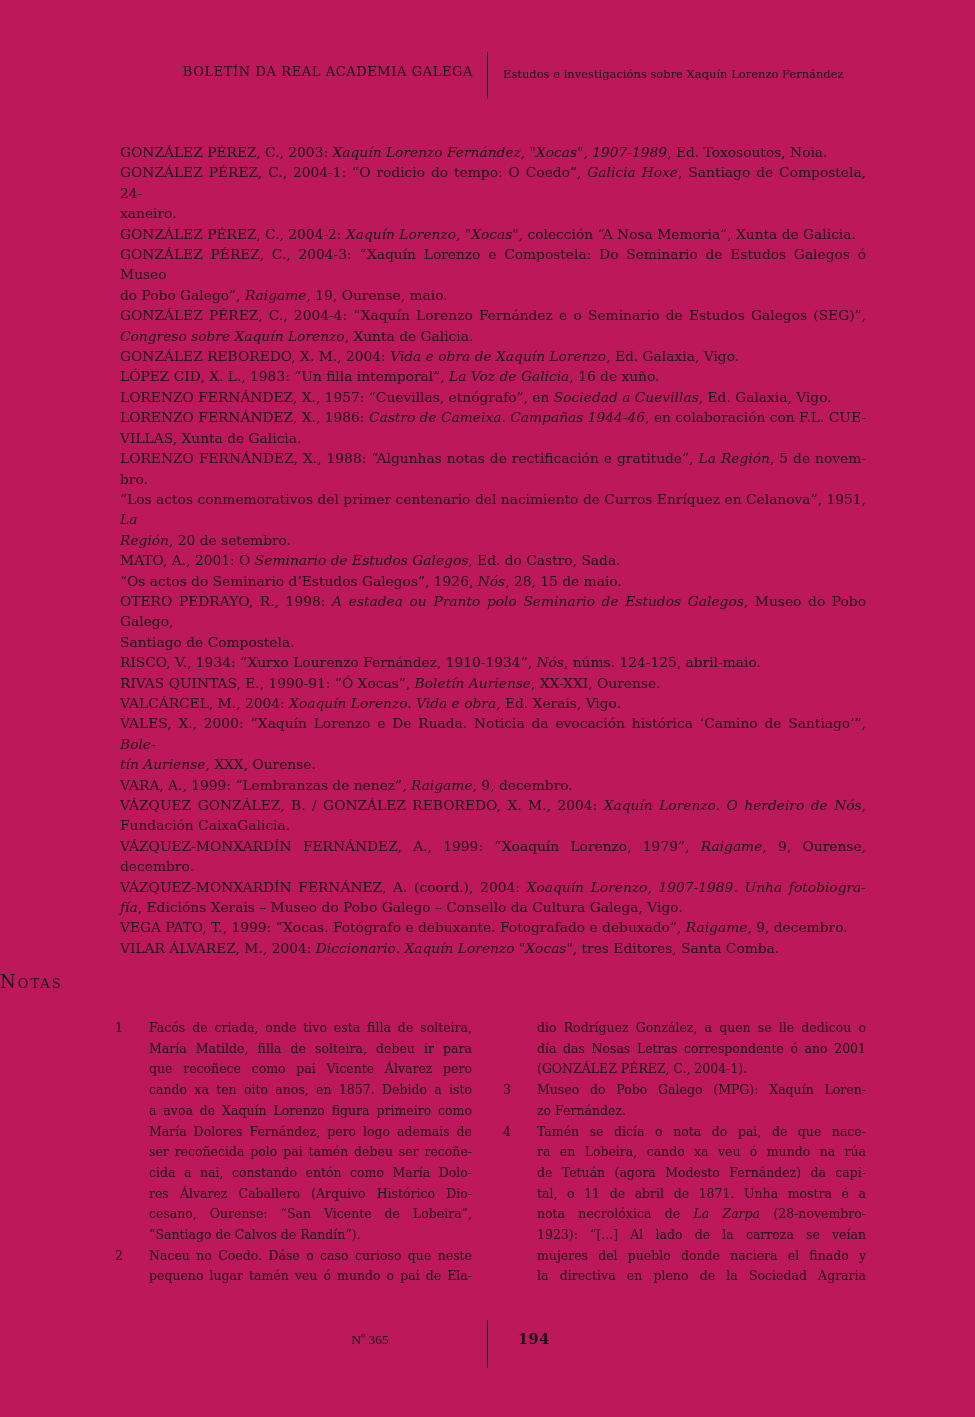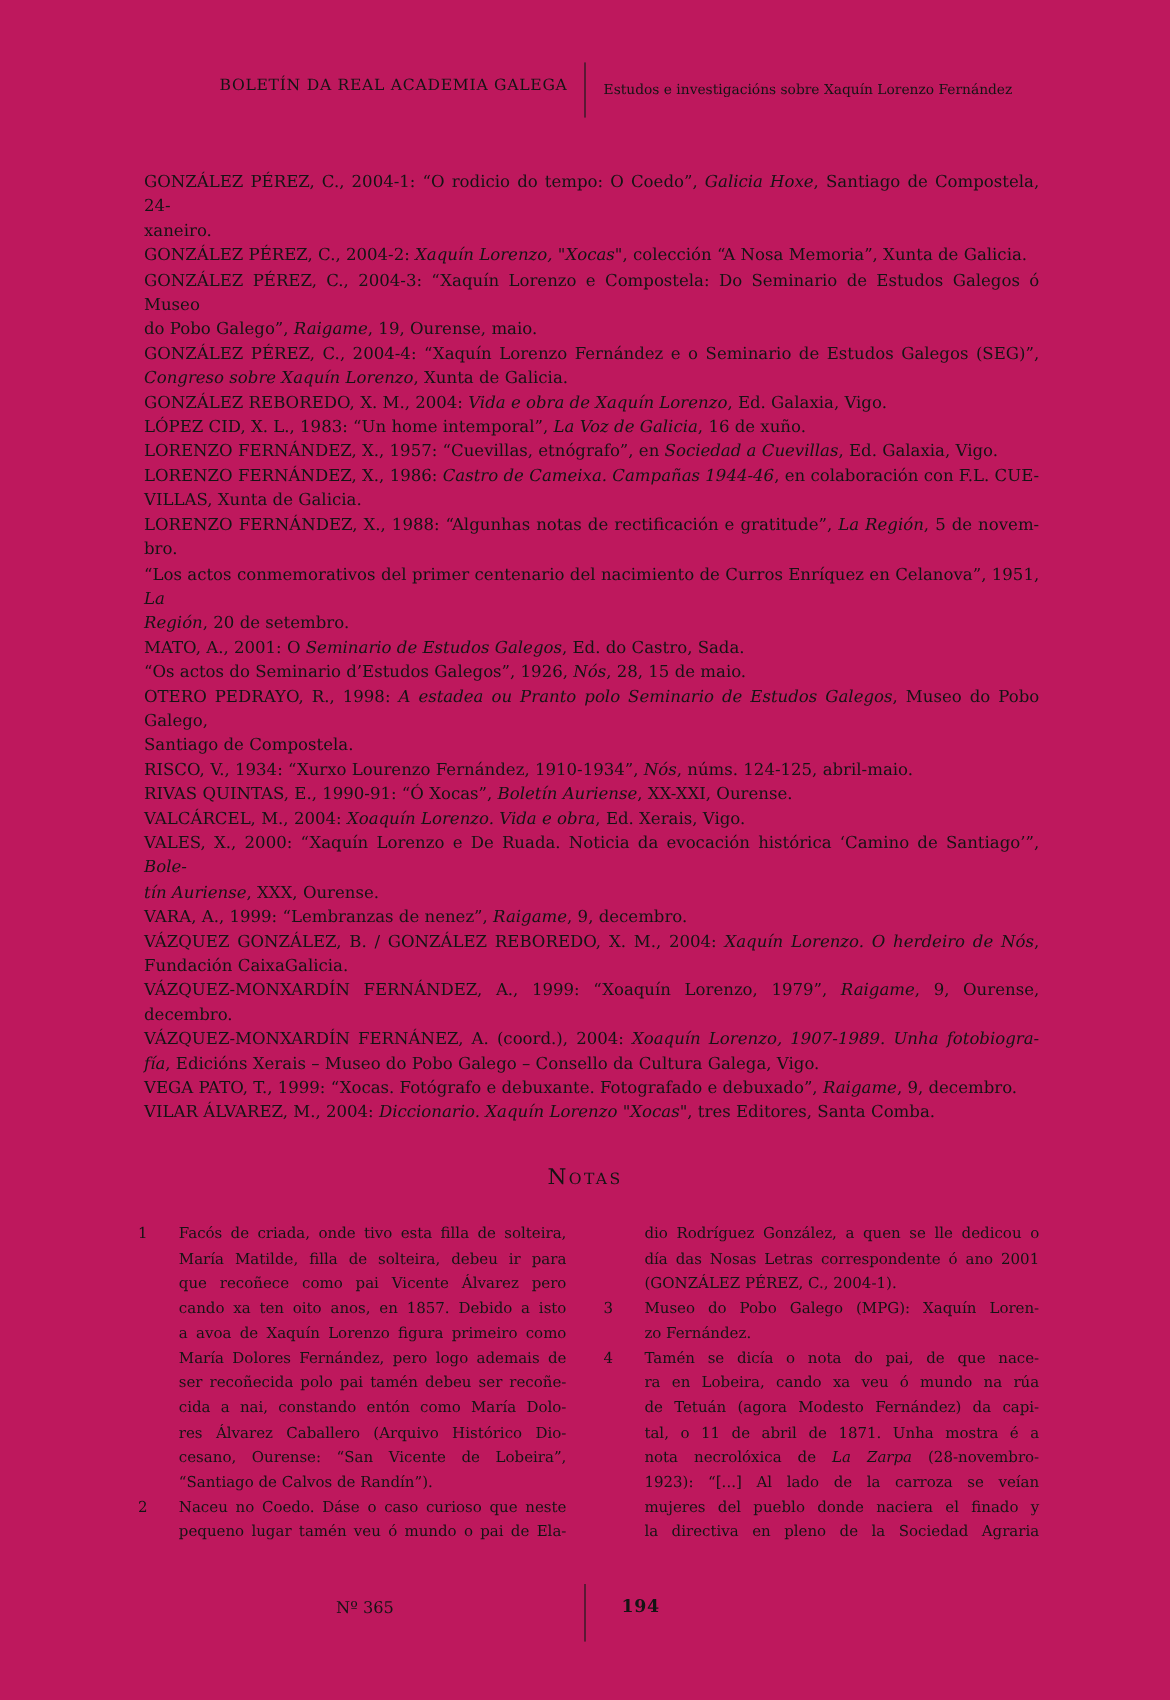--- a/index.html
+++ b/index.html
@@ -26,71 +26,74 @@
   .biblio{
     position:absolute;left:120px;top:142px;width:746px;
     font-size:13.8px;line-height:20.4px;
   }
   .tline{text-align:justify;text-justify:inter-word;}
   .tline.just{text-align-last:justify;}
   .it{font-style:italic;}
   
   .notas-title{
     position:absolute;left:0;top:971px;width:975px;
-    text-align:center;font-variant:small-caps;
+    text-align:left;font-variant:small-caps;
     font-size:18px;letter-spacing:2px;font-weight:500;
   }
   
   .fncol{position:absolute;top:1018px;font-size:12.5px;line-height:20.7px;}
   .fncol.left{left:115px;width:357px;}
   .fncol.right{left:503px;width:363px;}
   .fn-row{display:flex;}
   .fn-num{flex:0 0 34px;}
   .fn-text{flex:1 1 auto;min-width:0;}
   
   .ftr-issue{
     position:absolute;left:280px;top:1332px;width:180px;
-    text-align:left;font-size:13.5px;white-space:nowrap;
+    text-align:center;font-size:13.5px;white-space:nowrap;font-family:Liberation Serif, serif;
   }
   .ftr-rule{position:absolute;left:487px;top:1320px;width:1px;height:48px;background:#1c1c1c;}
   .ftr-page{
     position:absolute;left:505px;top:1330px;
     font-size:14.5px;font-weight:bold;letter-spacing:0.5px;margin-left:13px;
   }
 </style>
 </head>
 <body>
 
 <div class="page">
 
   <div class="hdr-left">BOLETÍN DA REAL ACADEMIA GALEGA</div>
   <div class="hdr-rule"></div>
   <div class="hdr-right">Estudos e investigacións sobre Xaquín Lorenzo Fernández</div>
 
   <div class="biblio" id="biblio">
       <div>
+        <div class="tline"><span>GONZÁLEZ PÉREZ, C., 2003: </span><span class="it">Xaquín Lorenzo Fernández, "Xocas", 1907-1989</span><span>, Ed. Toxosoutos, Noia.</span></div>
+      </div>
+      <div>
         <div class="tline just"><span>GONZÁLEZ PÉREZ, C., 2004-1: “O rodicio do tempo: O Coedo”, </span><span class="it">Galicia Hoxe</span><span>, Santiago de Compostela, 24-</span></div>
         <div class="tline"><span>xaneiro.</span></div>
       </div>
       <div>
         <div class="tline"><span>GONZÁLEZ PÉREZ, C., 2004-2: </span><span class="it">Xaquín Lorenzo, "Xocas"</span><span>, colección “A Nosa Memoria”, Xunta de Galicia.</span></div>
       </div>
       <div>
         <div class="tline just"><span>GONZÁLEZ PÉREZ, C., 2004-3: “Xaquín Lorenzo e Compostela: Do Seminario de Estudos Galegos ó Museo</span></div>
         <div class="tline"><span>do Pobo Galego”, </span><span class="it">Raigame</span><span>, 19, Ourense, maio.</span></div>
       </div>
       <div>
         <div class="tline just"><span>GONZÁLEZ PÉREZ, C., 2004-4: “Xaquín Lorenzo Fernández e o Seminario de Estudos Galegos (SEG)”,</span></div>
         <div class="tline"><span class="it">Congreso sobre Xaquín Lorenzo</span><span>, Xunta de Galicia.</span></div>
       </div>
       <div>
         <div class="tline"><span>GONZÁLEZ REBOREDO, X. M., 2004: </span><span class="it">Vida e obra de Xaquín Lorenzo</span><span>, Ed. Galaxia, Vigo.</span></div>
       </div>
       <div>
-        <div class="tline"><span>LÓPEZ CID, X. L., 1983: “Un home intemporal”, </span><span class="it">La Voz de Galicia</span><span>, 16 de xuño.</span></div>
+        <div class="tline"><span>LÓPEZ CID, X. L., 1983: “Un filla intemporal”, </span><span class="it">La Voz de Galicia</span><span>, 16 de xuño.</span></div>
       </div>
       <div>
         <div class="tline"><span>LORENZO FERNÁNDEZ, X., 1957: “Cuevillas, etnógrafo”, en </span><span class="it">Sociedad a Cuevillas</span><span>, Ed. Galaxia, Vigo.</span></div>
       </div>
       <div>
         <div class="tline just"><span>LORENZO FERNÁNDEZ, X., 1986: </span><span class="it">Castro de Cameixa. Campañas 1944-46</span><span>, en colaboración con F.L. CUE-</span></div>
         <div class="tline"><span>VILLAS, Xunta de Galicia.</span></div>
       </div>
       <div>
         <div class="tline just"><span>LORENZO FERNÁNDEZ, X., 1988: “Algunhas notas de rectificación e gratitude”, </span><span class="it">La Región</span><span>, 5 de novem-</span></div>

